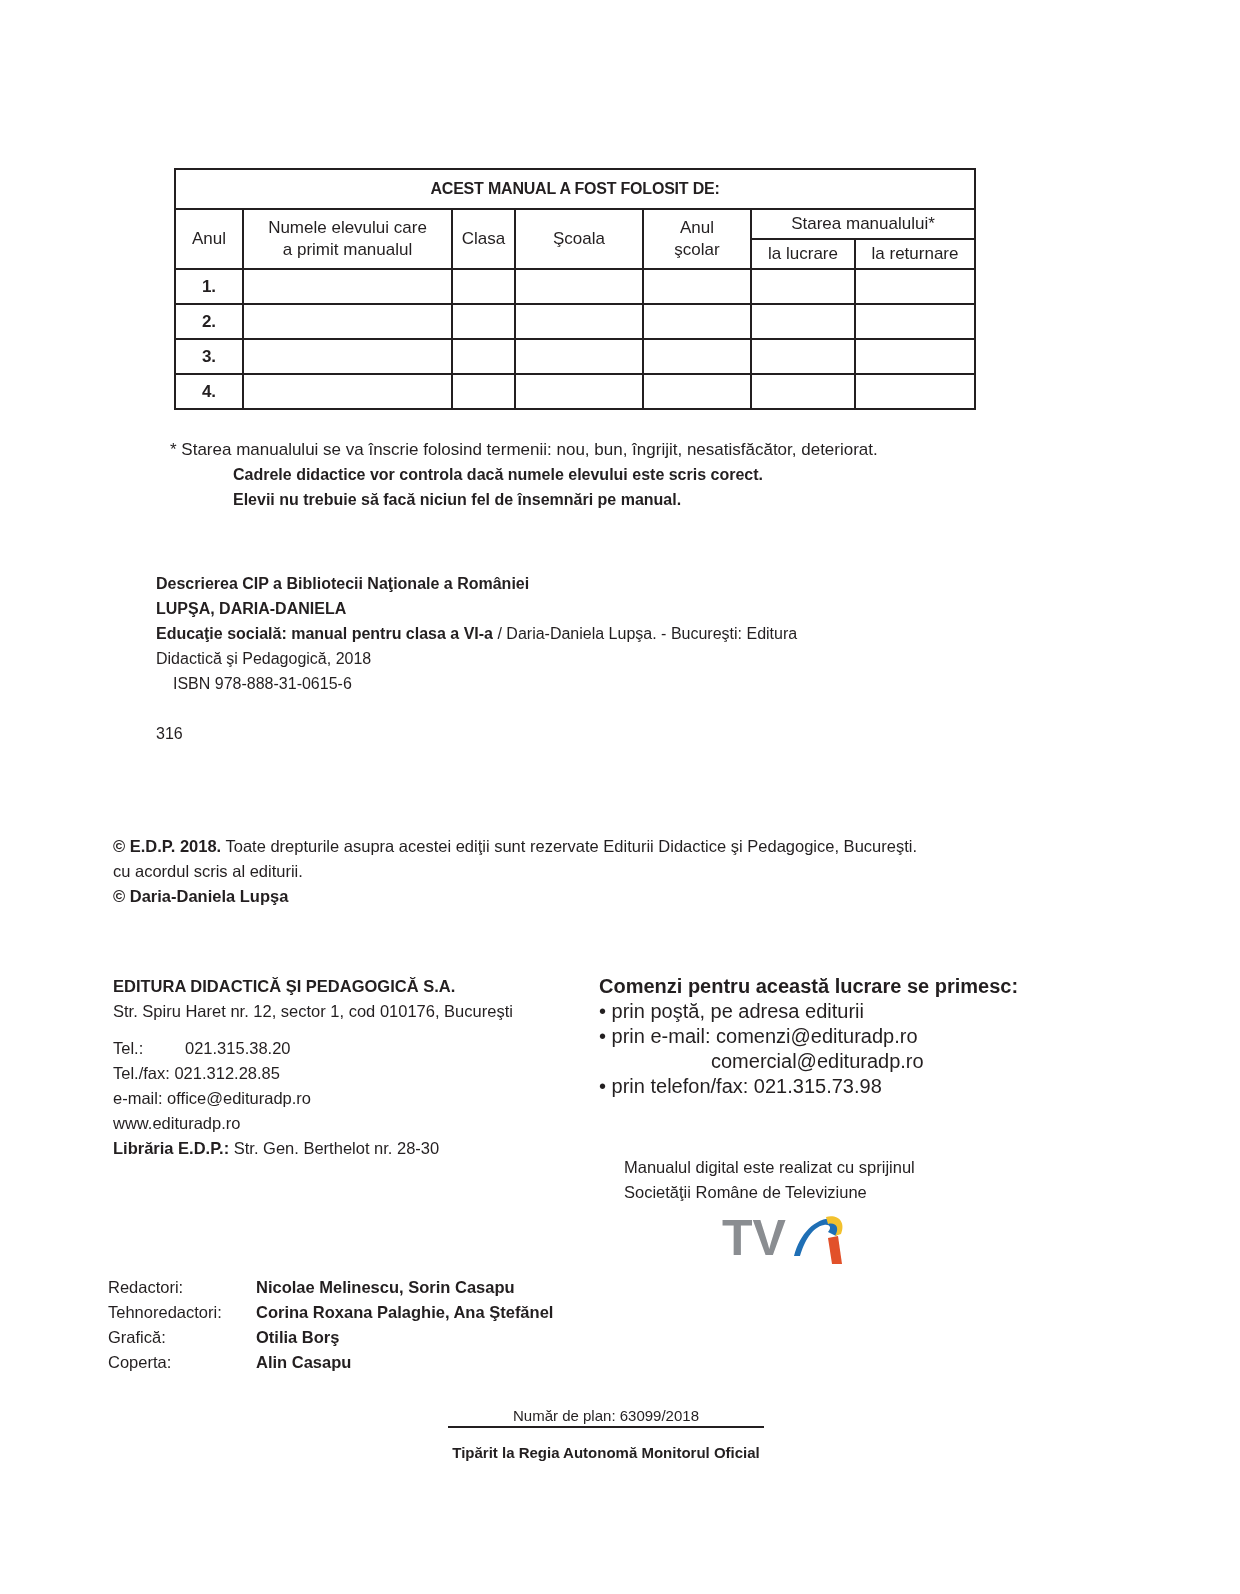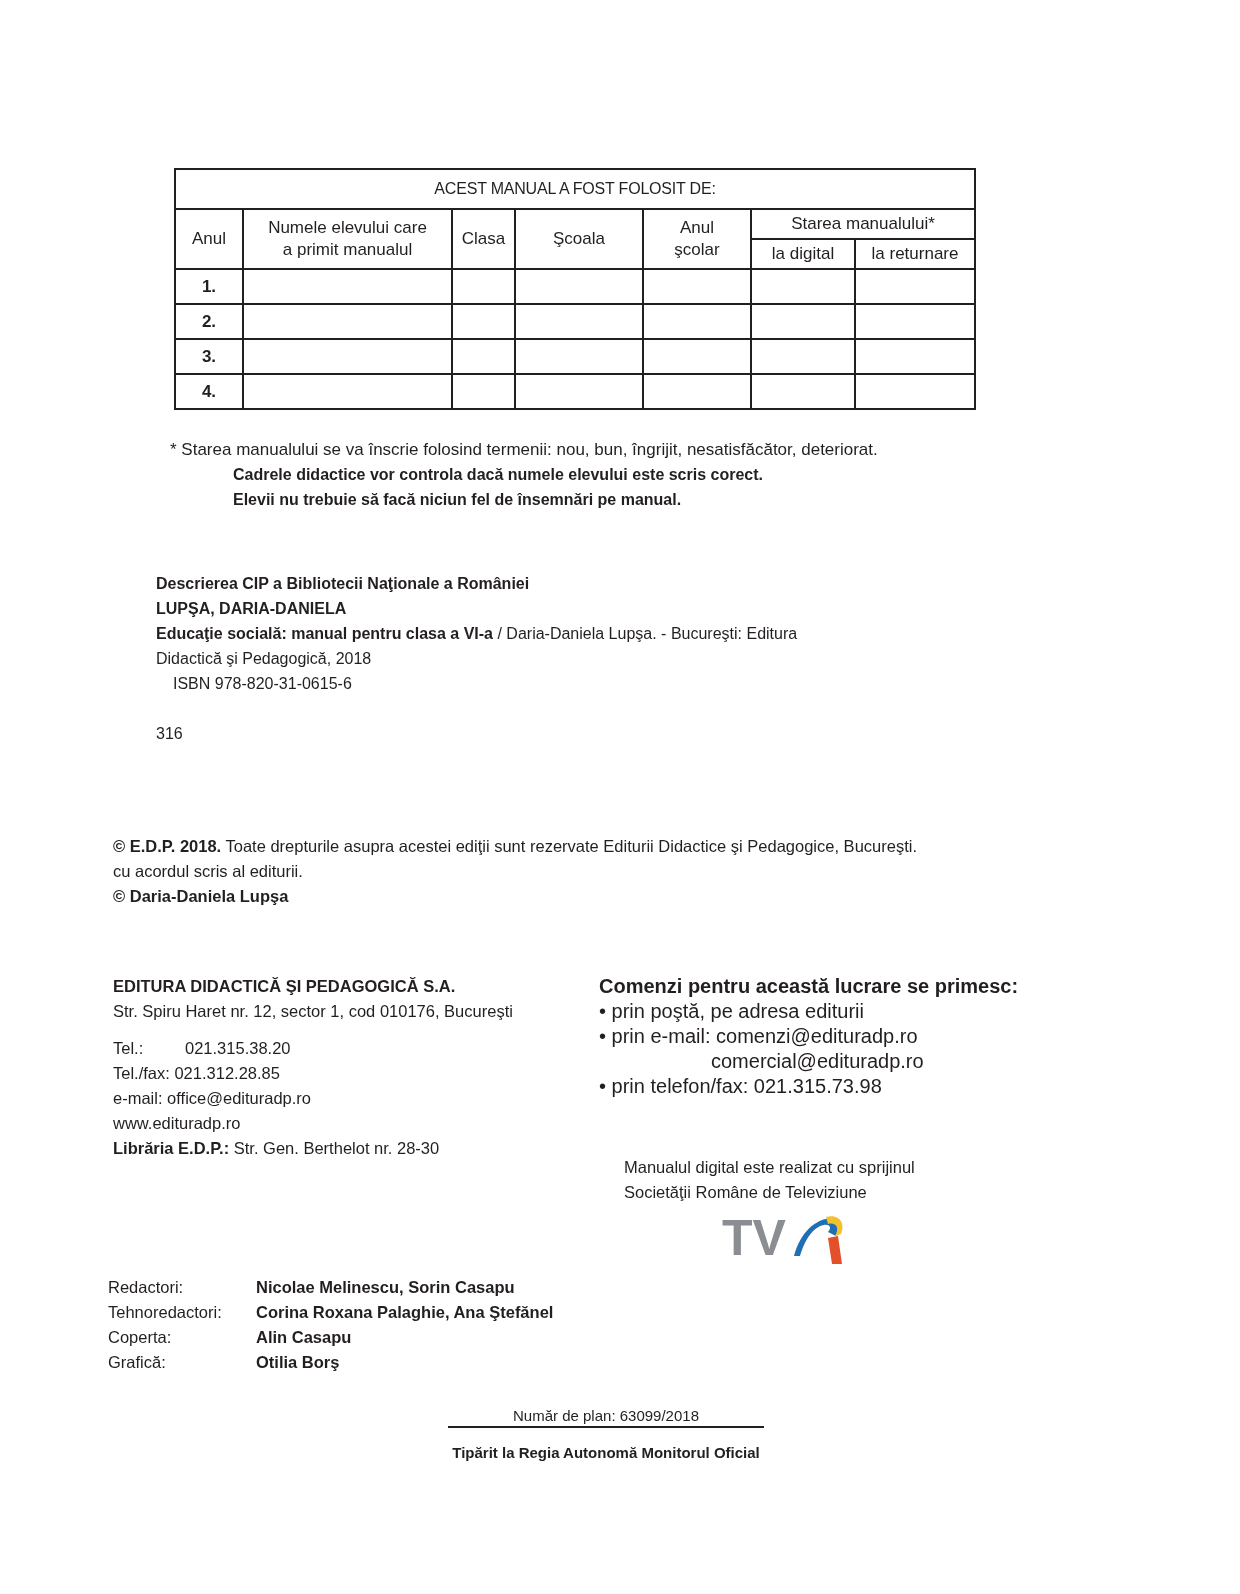--- a/index.html
+++ b/index.html
@@ -5,21 +5,21 @@
   html, body { margin: 0; padding: 0; background: #ffffff; }
   body { width: 1240px; height: 1594px; position: relative; overflow: hidden;
          font-family: "Liberation Sans", "DejaVu Sans", sans-serif; color: #231f20; }
   .abs { position: absolute; }
 
   
   table.usage { position: absolute; left: 174px; top: 168px; width: 800px;
     border-collapse: collapse; font-size: 17px; table-layout: fixed; }
   table.usage td, table.usage th { border: 2px solid #231f20; padding: 0; text-align: center;
     font-weight: normal; line-height: 22px; }
-  table.usage .title { height: 38px; font-weight: normal; font-size: 16px; letter-spacing: -0.2px; }
+  table.usage .title { height: 38px; font-weight: bold; font-size: 16px; letter-spacing: -0.2px; }
   table.usage .hdr { height: 30px; }
   table.usage .row td { height: 33px; }
   table.usage .num { font-weight: bold; font-size: 17px; }
 
   .note { font-size: 17px; line-height: 25px; }
   .note .b { font-weight: bold; font-size: 16px; }
 
   .cip { left: 156px; top: 571px; font-size: 16px; line-height: 25px; }
   .cip .b { font-weight: bold; }
 
@@ -71,21 +71,21 @@
     </th>
     <th rowspan="2">Clasa</th>
     <th rowspan="2">Şcoala</th>
     <th rowspan="2">
       <div>Anul</div>
       <div>şcolar</div>
     </th>
     <th colspan="2">Starea manualului*</th>
   </tr>
   <tr class="hdr">
-    <th>la digital</th>
+    <th>la lucrare</th>
     <th>la returnare</th>
   </tr>
   <tr class="row">
     <td class="num">1.</td>
     <td></td>
     <td></td>
     <td></td>
     <td></td>
     <td></td>
     <td></td>
@@ -122,21 +122,21 @@
 
 <div class="abs note" style="left:170px; top:437px;">* Starea manualului se va înscrie folosind termenii: nou, bun, îngrijit, nesatisfăcător, deteriorat.</div>
 <div class="abs note" style="left:233px; top:462px;"><span class="b">Cadrele didactice vor controla dacă numele elevului este scris corect.</span></div>
 <div class="abs note" style="left:233px; top:487px;"><span class="b">Elevii nu trebuie să facă niciun fel de însemnări pe manual.</span></div>
 
 <div class="abs cip">
   <div class="b">Descrierea CIP a Bibliotecii Naţionale a României</div>
   <div class="b">LUPŞA, DARIA-DANIELA</div>
   <div><span class="b">Educaţie socială: manual pentru clasa a VI-a</span><span> / Daria-Daniela Lupşa. - Bucureşti: Editura</span></div>
   <div>Didactică şi Pedagogică, 2018</div>
-  <div style="padding-left:17px;">ISBN 978-820-31-0615-6</div>
+  <div style="padding-left:17px;">ISBN 978-888-31-0615-6</div>
   <div style="margin-top:25px;">316</div>
 </div>
 
 <div class="abs copy">
   <div><span class="b">© E.D.P. 2018.</span><span> Toate drepturile asupra acestei ediţii sunt rezervate Editurii Didactice şi Pedagogice, Bucureşti.</span></div>
   <div>cu acordul scris al editurii.</div>
   <div class="b">© Daria-Daniela Lupşa</div>
 </div>
 
 <div class="abs pub">
@@ -167,20 +167,20 @@
     <text x="0" y="47" font-family="Liberation Sans, sans-serif" font-weight="bold" font-size="50" fill="#8a8d91">TV</text>
     <path d="M72 48 C 78 26, 92 10, 112 10 C 120 10, 122 20, 114 28 L 106 24 C 110 20, 108 16, 102 17 C 90 19, 82 34, 78 48 Z" fill="#1f6fb5"></path>
     <path d="M104 9 C 116 6, 124 14, 119 26 L 113 28 C 118 20, 114 14, 106 16 Z" fill="#f2c12e"></path>
     <path d="M106 30 L 116 28 L 120 56 L 110 56 Z" fill="#e2512a"></path>
   </svg>
 </div>
 
 <div class="abs credits">
   <div><span class="lbl">Redactori:</span><span class="b">Nicolae Melinescu, Sorin Casapu</span></div>
   <div><span class="lbl">Tehnoredactori:</span><span class="b">Corina Roxana Palaghie, Ana Ştefănel</span></div>
+  <div><span class="lbl">Grafică:</span><span class="b">Otilia Borş</span></div>
   <div><span class="lbl">Coperta:</span><span class="b">Alin Casapu</span></div>
-  <div><span class="lbl">Grafică:</span><span class="b">Otilia Borş</span></div>
 </div>
 
 <div class="abs footer">
   <div class="plan">Număr de plan: 63099/2018</div>
   <div class="printed">Tipărit la Regia Autonomă Monitorul Oficial</div>
 </div>
 
 </body></html>

